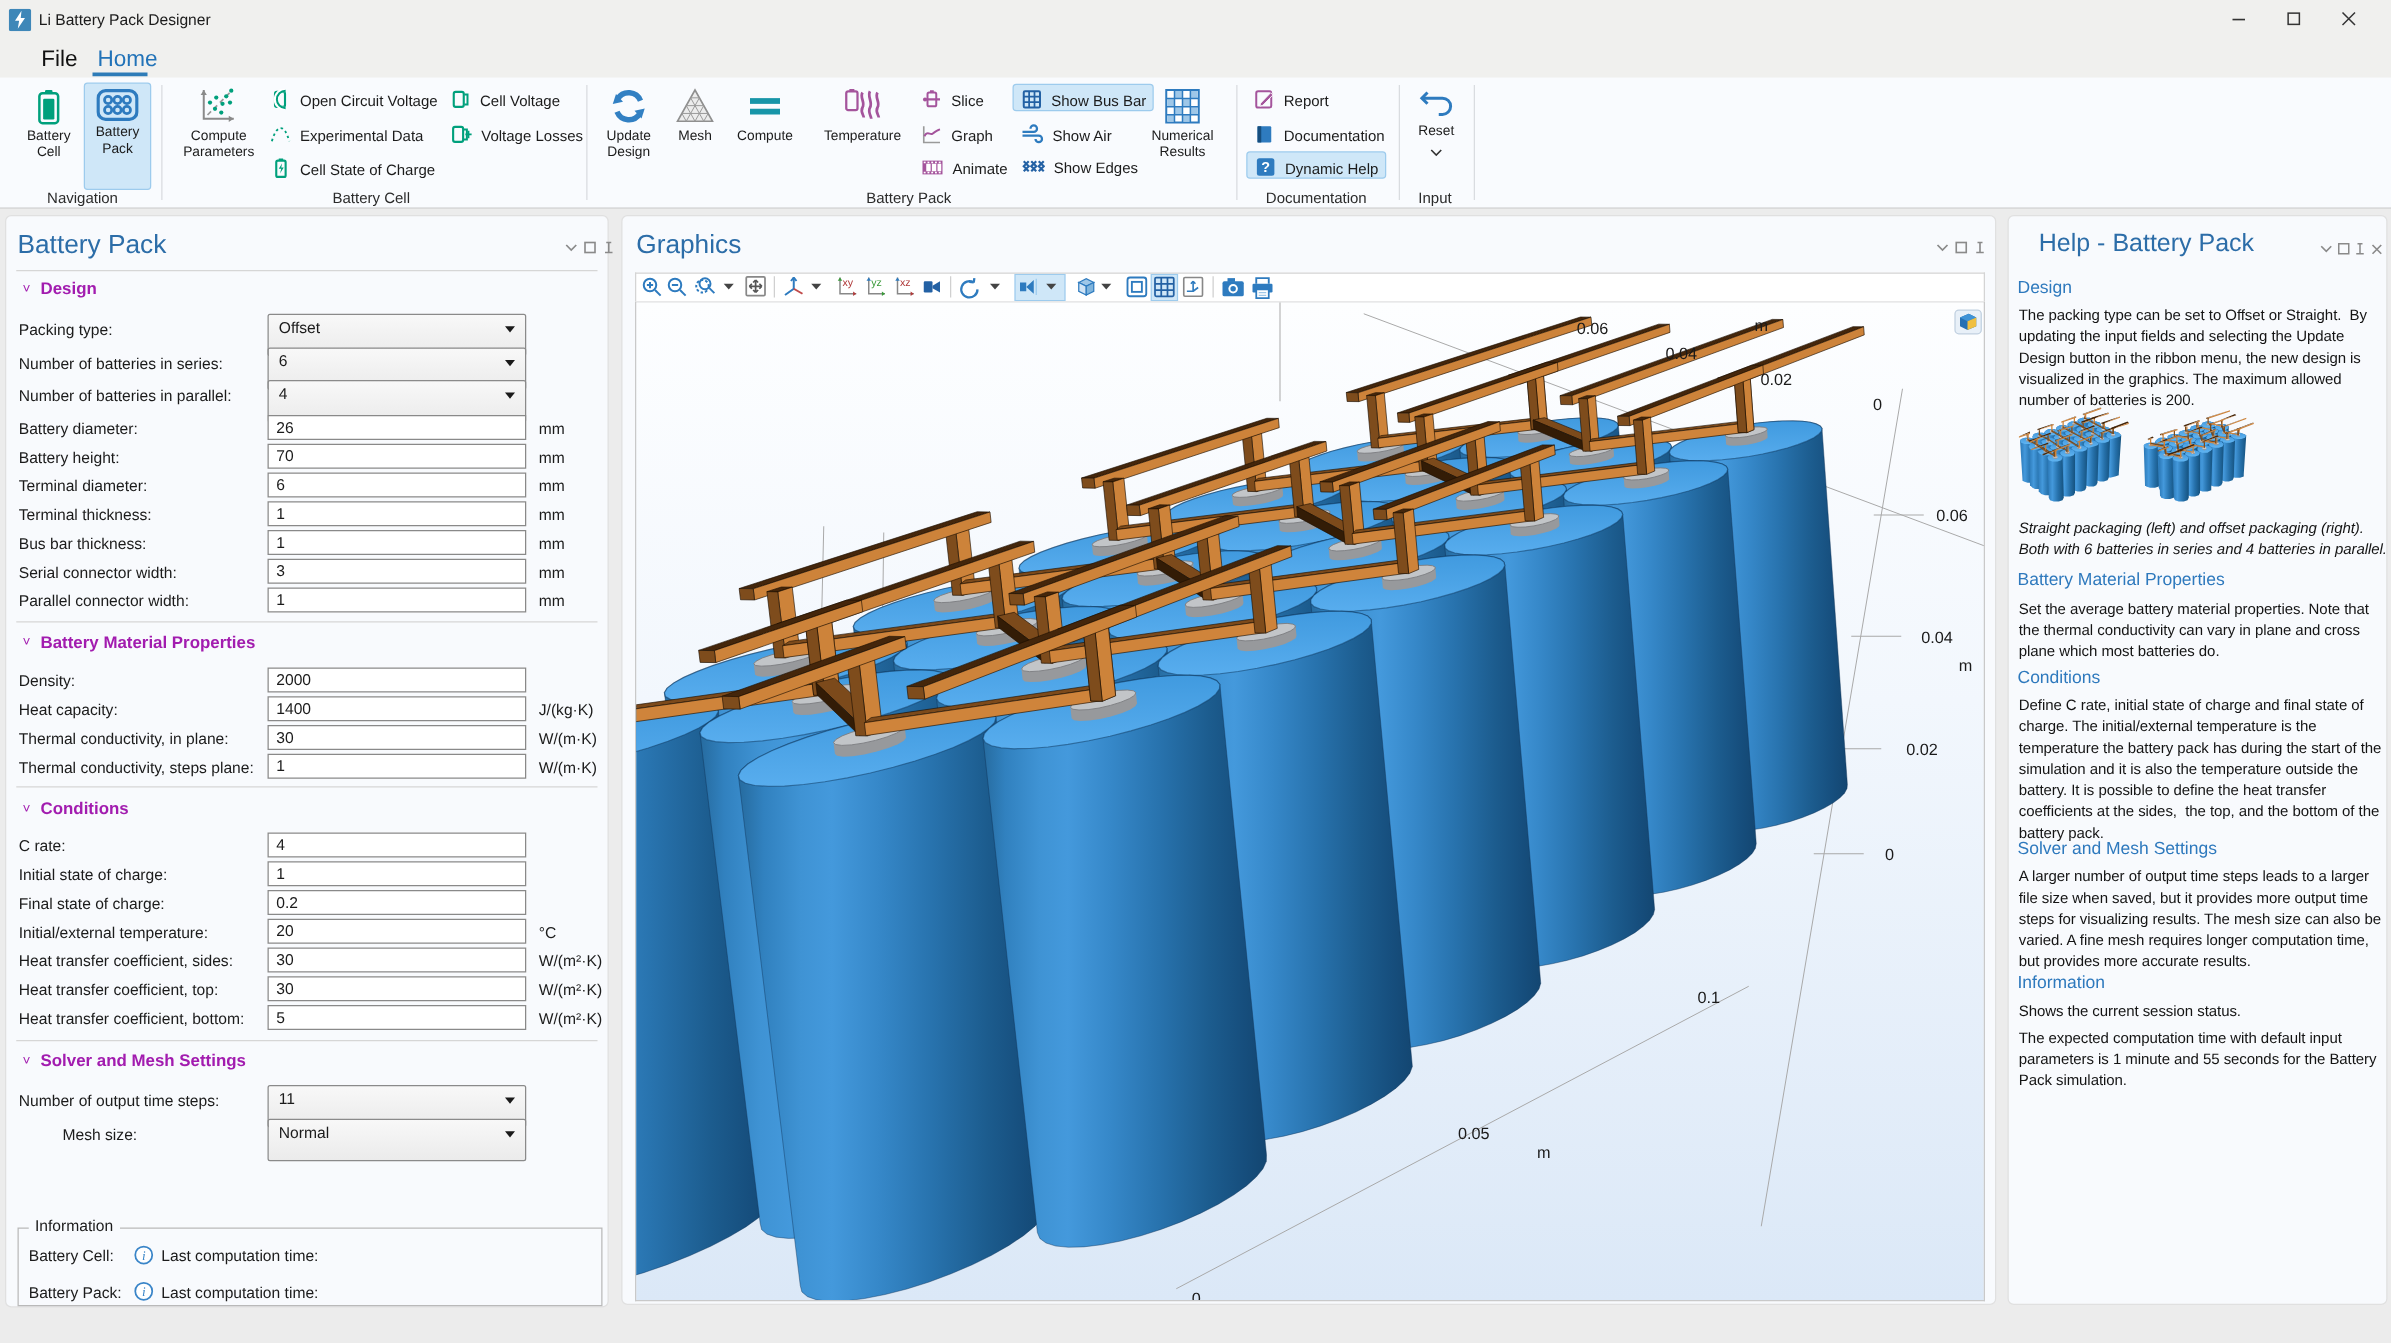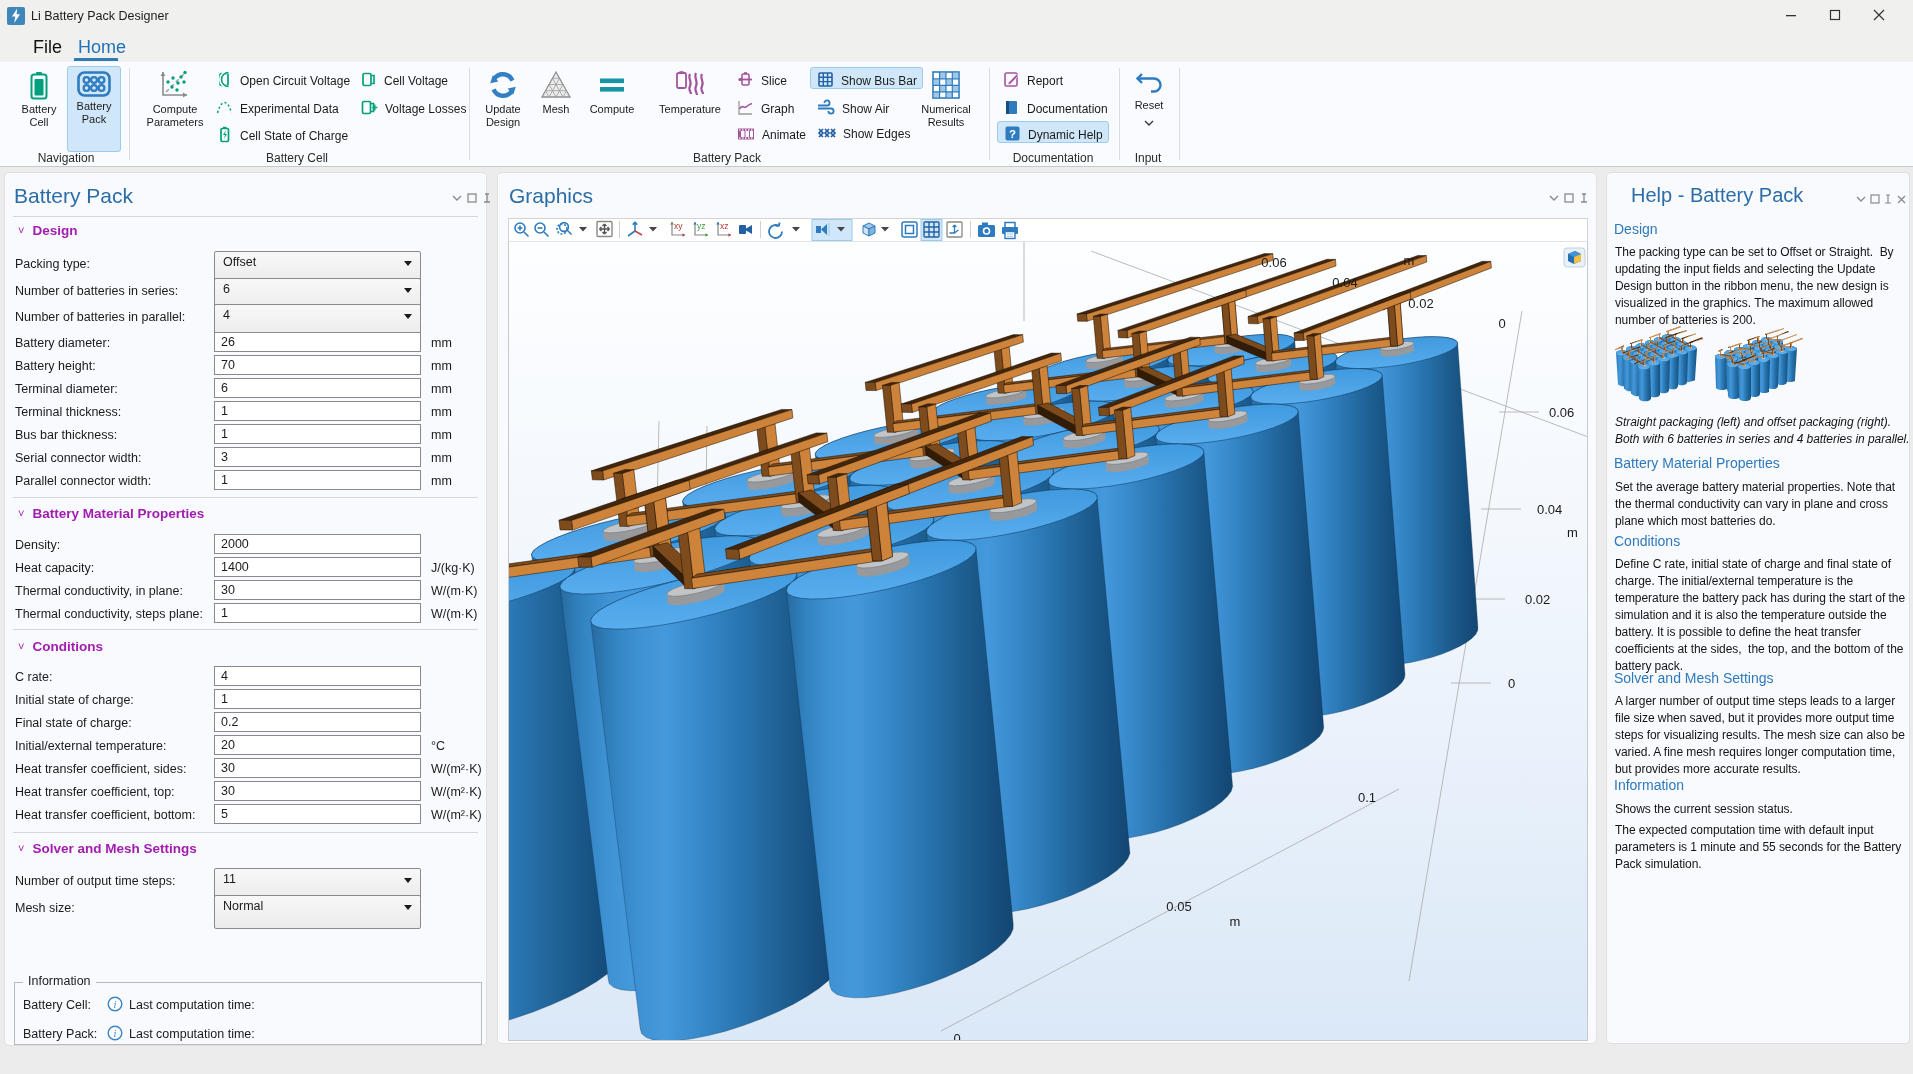--- a/index.html
+++ b/index.html
@@ -344,21 +344,21 @@
     <div class="flabel" style="top:612px;">Heat transfer coefficient, top:</div>
     <div class="tinput" style="top:608px;">30</div>
     <div class="funit" style="top:612px;">W/(m²·K)</div>
     <div class="flabel" style="top:635px;">Heat transfer coefficient, bottom:</div>
     <div class="tinput" style="top:631px;">5</div>
     <div class="funit" style="top:635px;">W/(m²·K)</div>
     <div class="sect-sep" style="top:659px;"></div>
     <div class="sect-h" style="top:668px;"><span class="chev">˅</span>Solver and Mesh Settings</div>
     <div class="flabel" style="top:701px;">Number of output time steps:</div>
     <div class="dinput" style="top:695px;">11</div>
-    <div class="flabel" style="top:728px;">Mesh size:</div>
+    <div class="flabel" style="top:728px;margin-left:35px;">Mesh size:</div>
     <div class="dinput" style="top:722px;">Normal</div>
     <div style="position:absolute; left:9px; top:809px; width:468px; height:63px; border:1px solid #b9b9b9;">
       <div style="position:absolute; left:8px; top:-9px; background:#f8fafd; padding:0 5px; font-size:12.5px; color:#1b1b1b;">Information</div>
       <div class="flabel" style="left:8px; top:15px;">Battery Cell:</div>
       <svg style="position:absolute; left:92px; top:13px;" width="16" height="16" viewBox="0 0 16 16">
           <circle cx="8" cy="8" r="6.8" fill="#fff" stroke="#3a85c8" stroke-width="1.4"></circle>
           <text x="8" y="11.8" font-size="10.5" font-style="italic" font-family="Liberation Serif" fill="#3a85c8" text-anchor="middle">i</text>
         </svg>
       <div class="flabel" style="left:114px; top:15px;">Last computation time:</div>
       <div class="flabel" style="left:8px; top:44px;">Battery Pack:</div>

